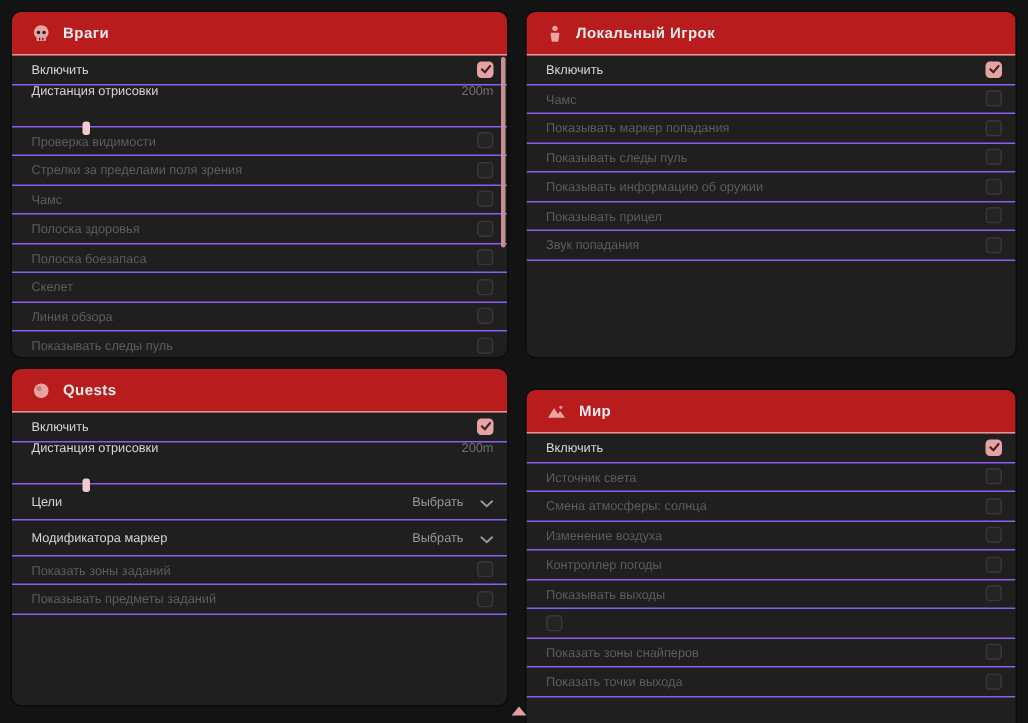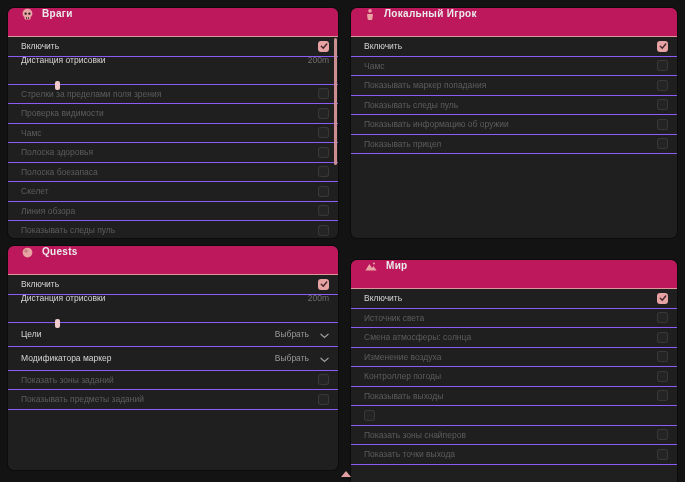--- a/index.html
+++ b/index.html
@@ -9,22 +9,22 @@
     font-family:"Liberation Sans","DejaVu Sans",sans-serif;
     -webkit-font-smoothing:antialiased;
   }
   .panel{position:absolute;background:#1f1f1f;border-radius:6px;overflow:hidden;
          box-shadow:0 0 0 1px #0c0c0c}
   .pos-tl{left:8px;top:8px;width:330px;height:230px}
   .pos-tr{left:351px;top:8px;width:326px;height:230px}
   .pos-bl{left:8px;top:246px;width:330px;height:224px}
   .pos-br{left:351px;top:260px;width:326px;height:232px}
 
-  .phead{height:28px;display:flex;align-items:flex-start;gap:8px;padding:0 13px;
-         border-bottom:1.5px solid #dd989c;background:#be185d}
+  .phead{height:28px;display:flex;align-items:center;gap:8px;padding:0 13px;
+         border-bottom:1.5px solid #dd989c;background:#b91c1c}
   .ptitle{font-size:10px;font-weight:bold;color:#eaeaea;letter-spacing:.3px}
   .picon{display:flex;align-items:center}
 
   .pbody{display:flex;flex-direction:column}
   .row{display:flex;align-items:center;justify-content:space-between;
        padding:0 9px 0 13px;border-bottom:1px solid #8b5cf6;flex:none;box-sizing:border-box}
   .cbrow{height:19.5px}
   .srow{height:28px;flex-direction:column;align-items:stretch;justify-content:center;gap:19px}
   .sline{display:flex;justify-content:space-between;align-items:center}
   .selrow{height:24px}
@@ -81,25 +81,25 @@
           <div class="sline">
             <span class="lbl">Дистанция отрисовки</span>
             <span class="val">200m</span>
           </div>
           <div class="track">
             <div class="fill" style="width:12%"></div>
             <div class="thumb" style="left:calc(12% - 3px)"></div>
           </div>
         </div>
         <div class="row cbrow">
+          <span class="lbl dim">Проверка видимости</span>
+          <span class="cb "></span>
+        </div>
+        <div class="row cbrow">
           <span class="lbl dim">Стрелки за пределами поля зрения</span>
-          <span class="cb "></span>
-        </div>
-        <div class="row cbrow">
-          <span class="lbl dim">Проверка видимости</span>
           <span class="cb "></span>
         </div>
         <div class="row cbrow">
           <span class="lbl dim">Чамс</span>
           <span class="cb "></span>
         </div>
         <div class="row cbrow">
           <span class="lbl dim">Полоска здоровья</span>
           <span class="cb "></span>
         </div>
@@ -152,20 +152,24 @@
         <div class="row cbrow">
           <span class="lbl dim">Показывать следы пуль</span>
           <span class="cb "></span>
         </div>
         <div class="row cbrow">
           <span class="lbl dim">Показывать информацию об оружии</span>
           <span class="cb "></span>
         </div>
         <div class="row cbrow">
           <span class="lbl dim">Показывать прицел</span>
+          <span class="cb "></span>
+        </div>
+        <div class="row cbrow">
+          <span class="lbl dim">Звук попадания</span>
           <span class="cb "></span>
         </div>
       </div>
     </section>
     <section class="panel pos-bl">
       <div class="phead">
         <span class="picon">
           <svg width="13" height="13" viewBox="0 0 16 16">
             <circle cx="8" cy="8" r="6" fill="#e8a3a3"></circle>
             <circle cx="6.2" cy="6.2" r="2.2" fill="#c4807f"></circle>

